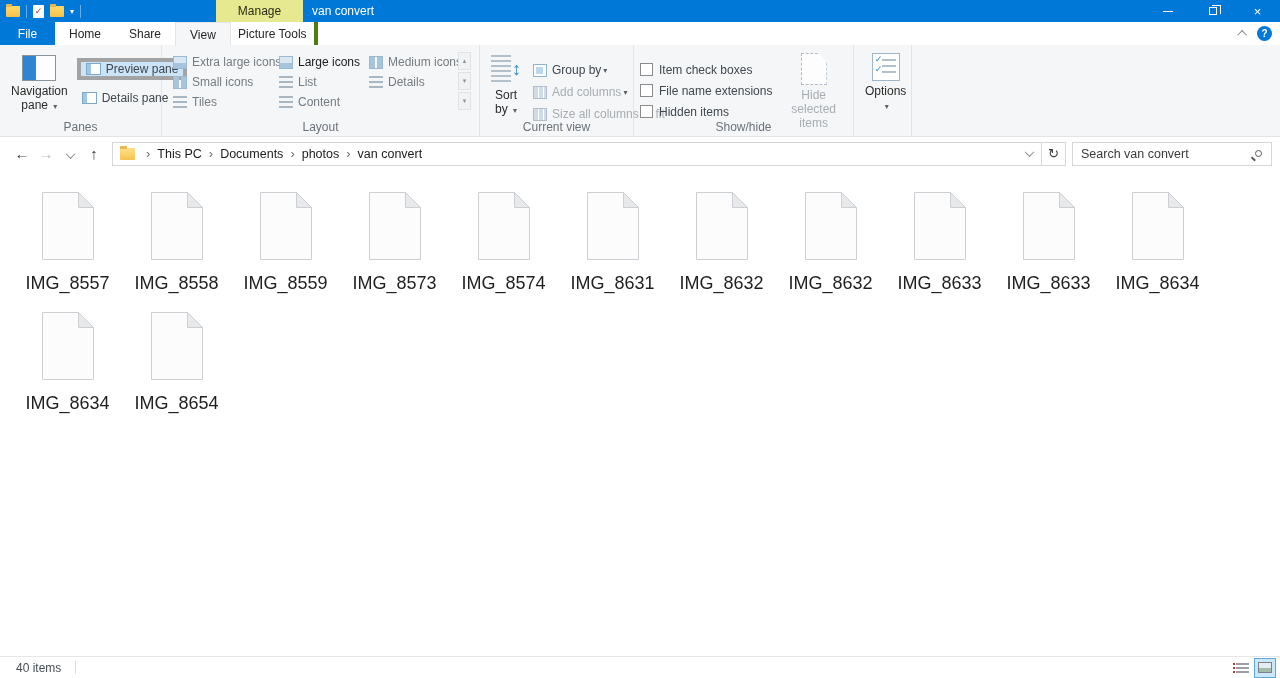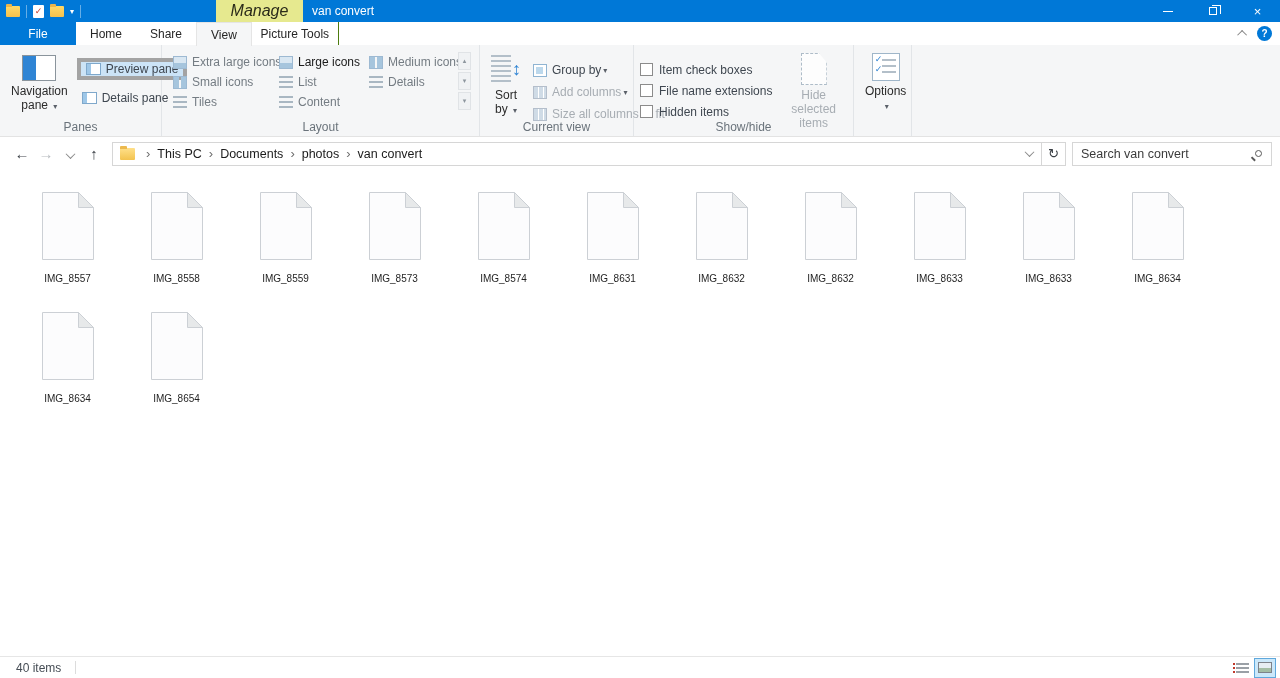--- a/index.html
+++ b/index.html
@@ -8,34 +8,34 @@
   .window { width:1280px; height:678px; display:flex; flex-direction:column; background:#fff; }
 
   
   .titlebar { height:22px; background:#0078d7; display:flex; align-items:center; position:relative; flex:none; }
   .qat { display:flex; align-items:center; gap:6px; padding-left:6px; height:100%; }
   .qat-sep { width:1px; height:13px; background:rgba(255,255,255,.4); }
   .mini-folder { width:14px; height:11px; background:linear-gradient(180deg,#ffd967,#f6c14d); border-radius:1px; position:relative; }
   .mini-folder:before { content:""; position:absolute; top:-2px; left:0; width:6px; height:3px; background:#eab54a; border-radius:1px 1px 0 0; }
   .mini-doc { width:11px; height:13px; background:#fff; border-radius:1px; display:flex; align-items:center; justify-content:center; color:#c0392b; font-size:9px; font-weight:bold; }
   .qat-arrow { color:#fff; font-size:8px; }
-  .manage-tab { position:absolute; left:216px; top:0; width:87px; height:22px; background:#e6e98f; color:#2b2b1a; display:flex; align-items:center; justify-content:center; font-size:16px;font-style:italic; }
+  .manage-tab { position:absolute; left:216px; top:0; width:87px; height:22px; background:#e6e98f; color:#2b2b1a; display:flex; align-items:center; justify-content:center; font-size:12px; }
   .win-title { position:absolute; left:312px; color:#fff; font-size:12px; }
   .win-controls { position:absolute; right:0; top:0; height:22px; display:flex; }
   .win-btn { width:45px; height:22px; display:flex; align-items:center; justify-content:center; color:#fff; font-size:13px; }
   .glyph-min { width:10px; height:1px; background:#fff; display:inline-block; }
   .glyph-restore { width:8px; height:8px; border:1px solid #fff; position:relative; display:inline-block; }
   .glyph-restore:before { content:""; position:absolute; left:2px; top:-3px; width:8px; height:8px; border:1px solid #fff; border-left:none; border-bottom:none; }
 
   
   .tabrow { height:23px; background:#fff; display:flex; align-items:stretch; position:relative; flex:none; z-index:2; }
   .tab { display:flex; align-items:center; justify-content:center; font-size:12px; color:#262626; padding:0 14px; }
-  .tab-file { width:76px; background:#0078d7; color:#fff; padding:0; }
+  .tab-file { width:55px; background:#0078d7; color:#fff; padding:0; }
   .tab-active { background:#f5f6f7; border:1px solid #e5e5e5; border-bottom:none; margin-bottom:-1px; }
-  .tab-context { width:87px; border-right:1px solid #4d7c0f; padding:0; justify-content:center; }
+  .tab-context { width:87px; border-right:4px solid #4d7c0f; padding:0; justify-content:center; }
   .tabrow-right { position:absolute; right:8px; top:0; height:23px; display:flex; align-items:center; gap:10px; }
   .chev-up { width:7px; height:7px; border-left:1.5px solid #868686; border-top:1.5px solid #868686; transform:rotate(45deg) translateY(2px); }
   .help-btn { width:15px; height:15px; border-radius:50%; background:#0078d7; color:#fff; font-size:10px; font-weight:bold; display:flex; align-items:center; justify-content:center; }
 
   
   .ribbon { height:92px; background:#f5f6f7; border-bottom:1px solid #e3e3e3; display:flex; flex:none; }
   .rgroup { position:relative; border-right:1px solid #e2e5e8; padding:5px 6px 16px 6px; display:flex; align-items:flex-start; }
   .rcaption { position:absolute; bottom:2px; left:0; width:100%; text-align:center; color:#6a737b; font-size:12px; }
   .bigbtn { display:flex; flex-direction:column; align-items:center; justify-content:flex-start; padding:3px 5px; text-align:center; line-height:14px; color:#2b2b2b; }
   .bigbtn .lbl2 { margin-top:3px; }
@@ -86,21 +86,21 @@
   .searchbox { width:200px; height:24px; border:1px solid #d6d6d6; background:#fff; display:flex; align-items:center; padding:0 6px 0 8px; }
   .searchbox input { flex:1; border:none; outline:none; font-family:inherit; font-size:12.5px; color:#1e1e1e; background:transparent; min-width:0; }
   .searchbox input::placeholder { color:#3b3b3b; opacity:1; }
   .mag { width:7px; height:7px; border:1.5px solid #5a5a5a; border-radius:50%; position:relative; flex:none; margin-right:3px; }
   .mag:before { content:""; position:absolute; width:5px; height:1.5px; background:#5a5a5a; left:-5px; top:7px; transform:rotate(45deg); }
 
   
   .content { flex:1; display:flex; min-height:0; background:#fff; }
   .files-area { flex:1; padding:22px 0 0 13px; display:flex; flex-wrap:wrap; align-content:flex-start; overflow:hidden; }
   .file-item { width:109px; height:120px; display:flex; flex-direction:column; align-items:center; }
-  .file-label { margin-top:13px; font-size:10px; color:#1f1f1f; }
+  .file-label { margin-top:13px; font-size:18px; color:#1f1f1f; }
   .preview-pane { width:276px; border-left:1px solid #e4e4e4; display:flex; align-items:center; justify-content:center; }
   .preview-msg { color:#6d6d6d; font-size:12.5px; }
 
   
   .statusbar { height:22px; border-top:1px solid #e6e6e6; display:flex; align-items:center; flex:none; background:#fff; }
   .items-count { margin-left:16px; font-size:12px; color:#464d55; }
   .sb-sep { width:1px; height:13px; background:#dcdcdc; margin-left:14px; }
   .sb-spacer { flex:1; }
   .viewbtn { width:22px; height:20px; display:flex; align-items:center; justify-content:center; margin-right:1px; border:1px solid transparent; }
   .viewbtn.sel-view { background:#cbe8fa; border:1px solid #5fa8dc; margin-right:4px; }

